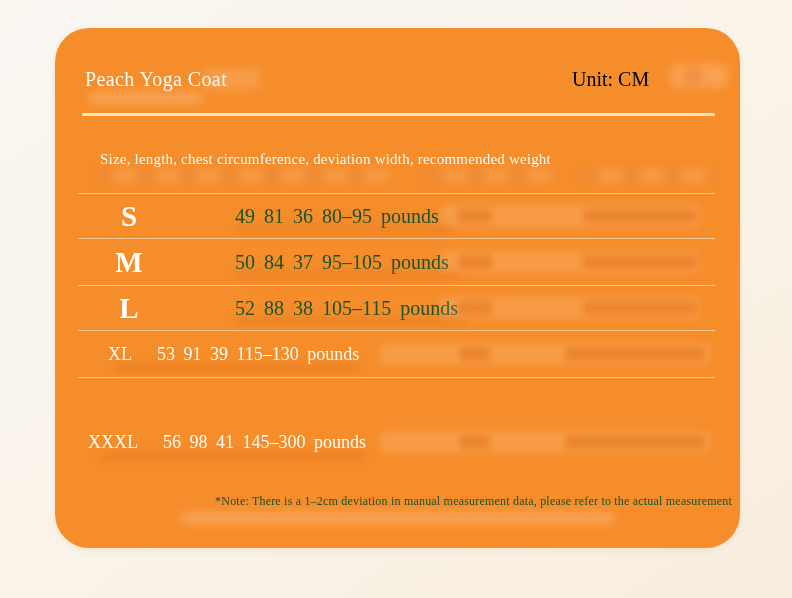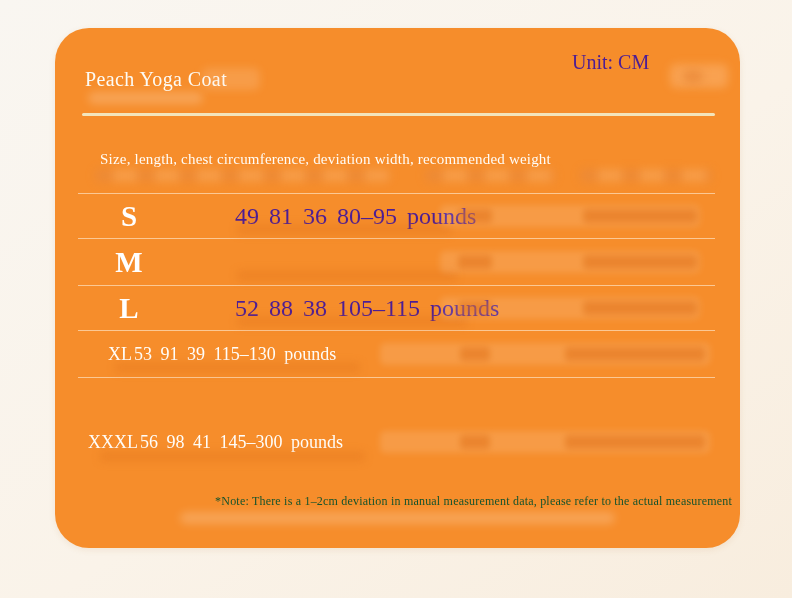--- a/index.html
+++ b/index.html
@@ -7,32 +7,32 @@
     position:relative;width:792px;height:598px;overflow:hidden;
     background:linear-gradient(145deg,#f9f6f1 0%,#faf3e9 55%,#f8edde 100%);
     font-family:Liberation Serif, serif;
   }
   .card{
     position:absolute;left:55px;top:28px;width:685px;height:520px;
     background:#f68d2b;border-radius:34px;color:#fffdf8;
     box-shadow:0 2px 6px rgba(180,120,60,.12);
   }
   .title{position:absolute;left:30px;top:40px;font-size:20px;letter-spacing:.4px;color:#fdfbf5;}
-  .unit{position:absolute;left:517px;top:23px;font-size:20px;color:#4c1d95;}
+  .unit{position:absolute;left:517px;top:40px;font-size:20px;color:#000000;}
   .divider-thick{position:absolute;left:27px;top:85px;width:633px;height:3px;background:#f3e5bc;border-radius:2px;}
   .caption{position:absolute;left:45px;top:123px;font-size:15px;color:#fffdf8;letter-spacing:.2px;}
   .thin{position:absolute;left:23px;width:637px;height:1px;background:rgba(255,250,235,.55);}
   .row{position:absolute;left:0;width:685px;}
   .size-big{position:absolute;left:48px;width:52px;text-align:center;top:50%;transform:translateY(-50%);
     font-size:29px;font-weight:600;color:#ffffff;}
   .specs{position:absolute;left:180px;top:50%;transform:translateY(-50%);
-    font-size:24px;word-spacing:4px;color:#4c1d95;white-space:nowrap;}
+    font-size:20px;word-spacing:4px;color:#14532d;white-space:nowrap;}
   .inline-specs{position:absolute;top:50%;transform:translateY(-50%);
     font-size:18px;word-spacing:4px;color:#fffefb;white-space:nowrap;}
-  .inline-specs .gap{margin-left:2px;}
+  .inline-specs .gap{margin-left:25px;}
   .note{position:absolute;right:8px;top:466px;font-size:12px;color:#14532d;letter-spacing:.2px;}
   
   .smudge{position:absolute;border-radius:6px;filter:blur(4px);}
   .light{background:rgba(255,255,255,.20);}
   .cap-band{
     position:absolute;top:141px;height:13px;border-radius:4px;filter:blur(4px);
     background-color:rgba(255,255,255,.13);
     background-image:repeating-linear-gradient(90deg,rgba(222,110,25,.38) 0 18px,transparent 18px 42px);
   }
   .band{
@@ -74,20 +74,21 @@
       <div class="specs">49 81 36 80–95 pounds</div>
       <div class="ghost" style="left:182px;bottom:4px;width:215px;"></div>
       <div class="band" style="left:385px;width:260px;">
         <span class="spot" style="left:18px;width:34px;"></span>
         <span class="spot" style="left:143px;width:114px;"></span>
       </div>
     </div>
 
     <div class="row" style="top:210px;height:47px;">
       <div class="size-big">M</div>
+      <div class="specs">50 84 37 95–105 pounds</div>
       <div class="ghost" style="left:182px;bottom:5px;width:220px;"></div>
       <div class="band" style="left:385px;width:260px;">
         <span class="spot" style="left:18px;width:34px;"></span>
         <span class="spot" style="left:143px;width:114px;"></span>
       </div>
     </div>
 
     <div class="row" style="top:257px;height:45px;">
       <div class="size-big">L</div>
       <div class="specs">52 88 38 105–115 pounds</div>

